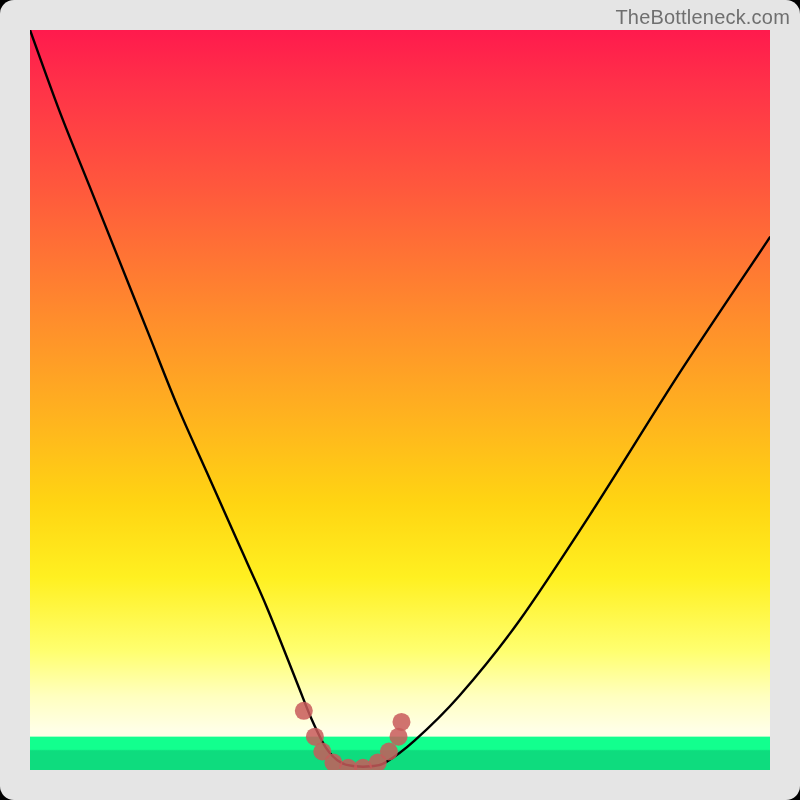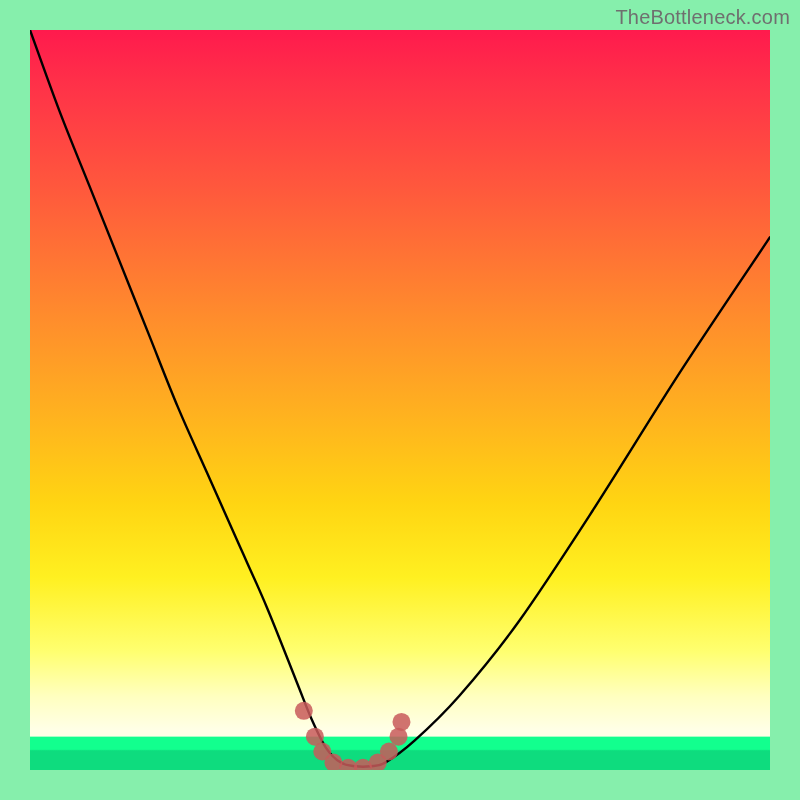--- a/index.html
+++ b/index.html
@@ -7,21 +7,22 @@
     padding: 0;
     width: 800px;
     height: 800px;
     background: #000;
     overflow: hidden;
     font-family: Arial, Helvetica, sans-serif;
   }
   .frame {
     position: absolute;
     inset: 0;
-    background: #86efac;
+    background: #e5e5e5;
+    border-radius: 14px;
   }
   .plot-area {
     position: absolute;
     left: 30px;
     top: 30px;
     width: 740px;
     height: 740px;
     overflow: hidden;
   }
   .gradient {

